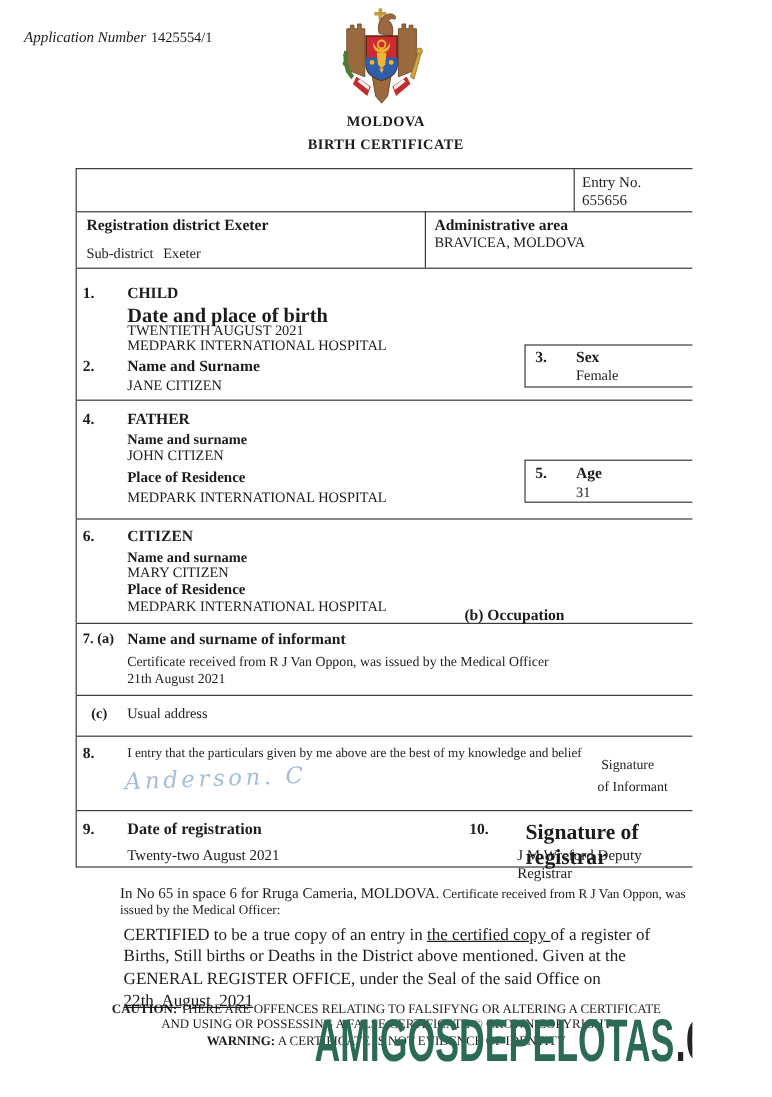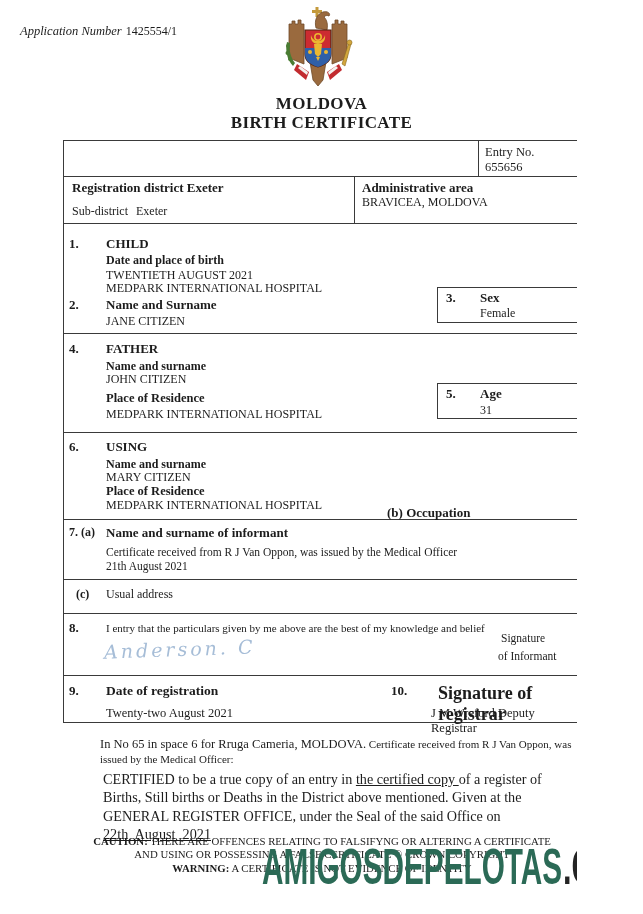--- a/index.html
+++ b/index.html
@@ -10,21 +10,21 @@
   }
   .abs { position:absolute; }
   .b { font-weight:bold; }
   .pre { white-space:pre; }
 
   
   .appnum { left:20px; top:24px; font-size:12.5px; }
   .appnum .lbl { font-style:italic; }
   .appnum .val { margin-left:4px; font-style:normal; }
   .coa { left:283px; top:6px; }
-  .title { left:0; width:643px; text-align:center; font-weight:bold; font-size:17px; letter-spacing:.4px; }
+  .title { left:0; width:643px; text-align:center; font-weight:bold; font-size:12px; letter-spacing:.4px; }
   .title1 { top:94px; }
   .title2 { top:113px; }
 
   
   .tbl { left:63px; top:140px; width:518px; height:583px; border:1.6px solid #3a3a3a; }
   .hline { position:absolute; left:0; width:100%; border-top:1.6px solid #3a3a3a; }
   .vline { position:absolute; border-left:1.6px solid #3a3a3a; }
   .cellbox { position:absolute; border:1.6px solid #3a3a3a; background:#fff; }
 
   .num { position:absolute; font-weight:bold; font-size:13px; }
@@ -114,21 +114,21 @@
     <div class="val" style="left:421px; top:19px; font-size:12.5px">655656</div>
 
     <div class="lab" style="left:8px; top:39px">Registration district Exeter</div>
     <div class="val" style="left:8px; top:63px">Sub-district</div>
     <div class="val" style="left:72px; top:63px">Exeter</div>
     <div class="lab" style="left:298px; top:39px">Administrative area</div>
     <div class="val" style="left:298px; top:54px">BRAVICEA, MOLDOVA</div>
 
     <div class="num" style="left:5px; top:95px">1.</div>
     <div class="lab" style="left:42px; top:95px">CHILD</div>
-    <div class="small-lab" style="left:42px; top:112px; font-size:12px">Date and place of birth</div>
+    <div class="small-lab" style="left:42px; top:112px; font-size:17px">Date and place of birth</div>
     <div class="val" style="left:42px; top:127px">TWENTIETH AUGUST 2021</div>
     <div class="val" style="left:42px; top:140px">MEDPARK INTERNATIONAL HOSPITAL</div>
 
     <div class="num" style="left:5px; top:156px">2.</div>
     <div class="lab" style="left:42px; top:156px">Name and Surname</div>
     <div class="val" style="left:42px; top:173px">JANE CITIZEN</div>
 
     <div class="cellbox" style="left:373px; top:146px; width:145px; height:36px">
       <div class="num" style="left:8px; top:2px">3.</div>
       <div class="lab" style="left:42px; top:2px">Sex</div>
@@ -142,21 +142,21 @@
     <div class="small-lab" style="left:42px; top:250px; font-size:12.5px">Place of Residence</div>
     <div class="val" style="left:42px; top:266px">MEDPARK INTERNATIONAL HOSPITAL</div>
 
     <div class="cellbox" style="left:373px; top:242px; width:145px; height:36px">
       <div class="num" style="left:8px; top:2px">5.</div>
       <div class="lab" style="left:42px; top:2px">Age</div>
       <div class="val" style="left:42px; top:19px">31</div>
     </div>
 
     <div class="num" style="left:5px; top:298px">6.</div>
-    <div class="lab" style="left:42px; top:298px">USING</div>
+    <div class="lab" style="left:42px; top:298px">CITIZEN</div>
     <div class="small-lab" style="left:42px; top:316px">Name and surname</div>
     <div class="val" style="left:42px; top:329px">MARY CITIZEN</div>
     <div class="small-lab" style="left:42px; top:343px; font-size:12.5px">Place of Residence</div>
     <div class="val" style="left:42px; top:357px">MEDPARK INTERNATIONAL HOSPITAL</div>
 
     <div class="num" style="left:5px; top:384px; font-size:12px">7. (a)</div>
     <div class="lab" style="left:42px; top:384px">Name and surname of informant</div>
     <div class="lab" style="left:323px; top:364px">(b) Occupation</div>
     <div class="val" style="left:42px; top:405px; font-size:11.5px">Certificate received from R J Van Oppon, was issued by the Medical Officer</div>
     <div class="val" style="left:42px; top:419px; font-size:11.5px">21th August 2021</div>

